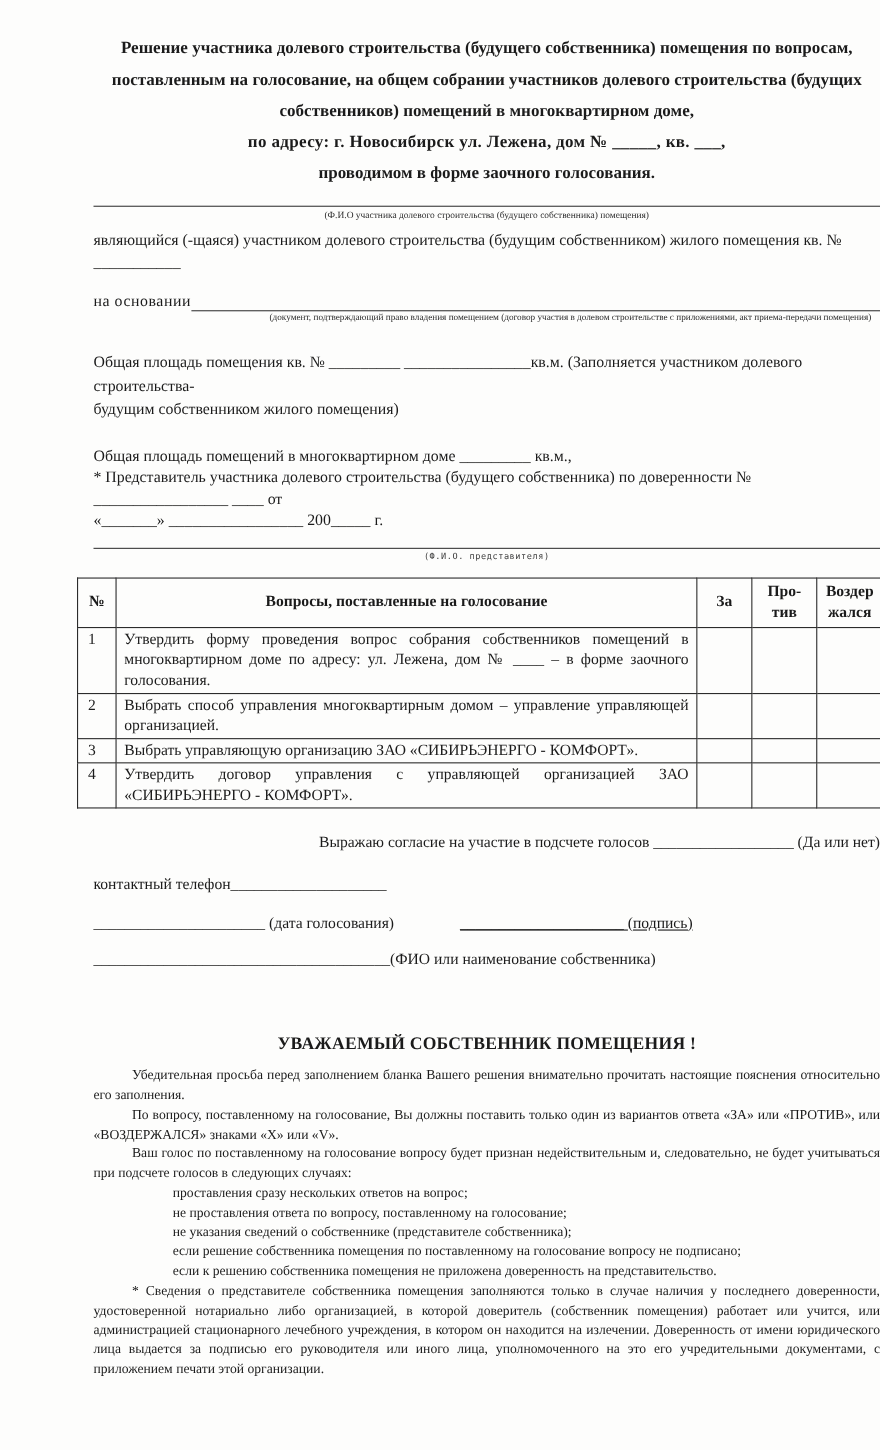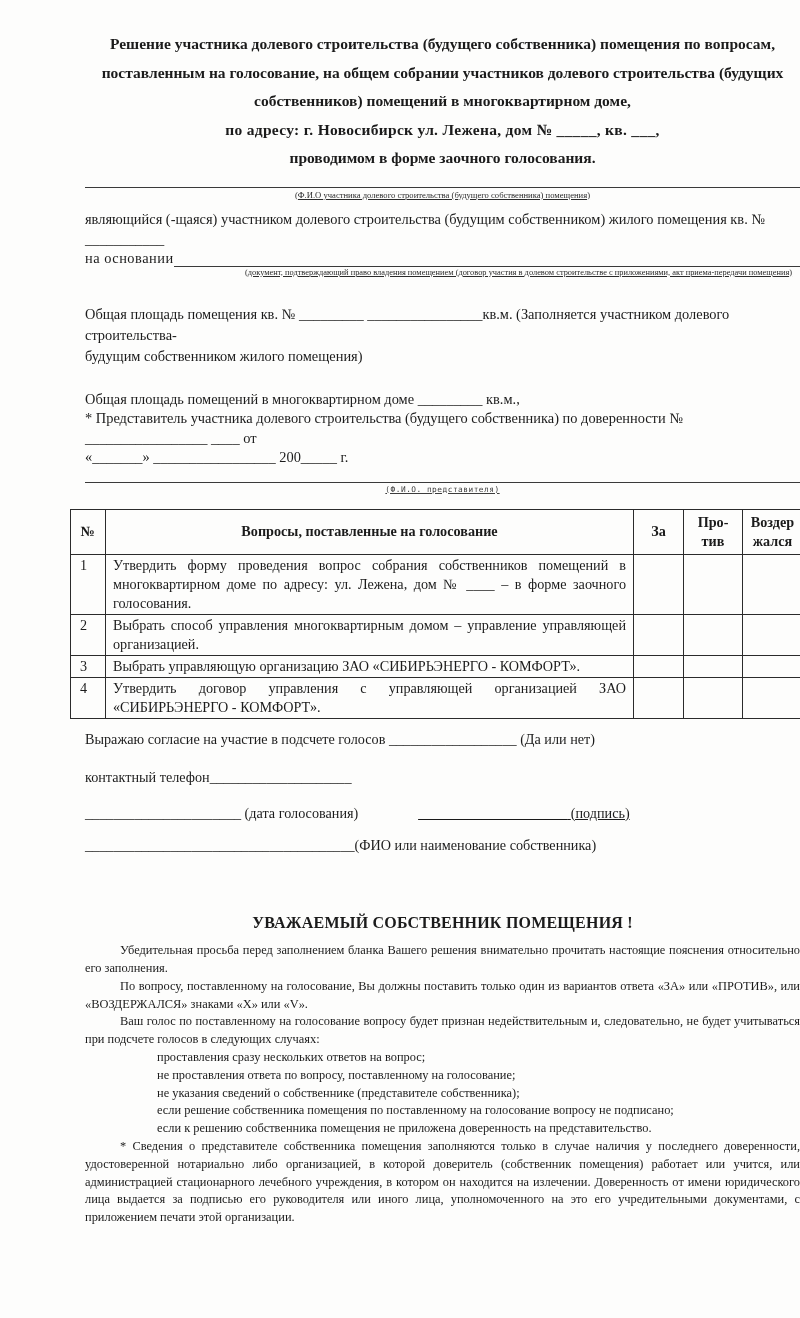--- a/index.html
+++ b/index.html
@@ -12,29 +12,29 @@
   }
   .page { position:relative; width:800px; height:1182px;padding-left:40px; }
   .inner { padding:30px 40px 0 45px; }
 
   
   .title { text-align:center; font-weight:bold; font-size:15.5px; line-height:28.5px; }
   .title .t4 { letter-spacing:.3px; }
 
   
   .rule { border-bottom:1.4px solid #3a3a3a; height:1px; }
-  .caption { font-size:8.6px; color:#2a2a2a;text-decoration:underline; }
+  .caption { font-size:8.6px; color:#2a2a2a; }
   .caption.center { text-align:center; }
   .fio-rule-block { margin-top:13px; }
   .fio-rule-block .caption { margin-top:2px; }
 
   .body-line { font-size:14.4px; margin:0; }
   .participant { margin-top:9px; line-height:20px; }
 
-  .basis-row { display:flex; align-items:flex-end; margin-top:1px; }
+  .basis-row { display:flex; align-items:flex-end; margin-top:17px; }
   .basis-row .label { font-size:14.4px; white-space:nowrap; letter-spacing:.5px; }
   .basis-row .fill-rule { flex:1; border-bottom:1.4px solid #3a3a3a; height:14px; }
   .basis-caption { margin-left:160px; margin-top:1px; font-size:8.4px; }
 
   .area-block { margin-top:27px; line-height:21px; }
   .house-block { margin-top:23px; line-height:19.5px; }
 
   .rep-rule-block { margin-top:13px; }
   .rep-rule-block .caption { margin-top:2px; font-family:"DejaVu Sans Mono", monospace; font-size:7.8px; letter-spacing:.5px; color:#3c3c3c; }
 
@@ -53,21 +53,21 @@
     line-height:19px;
   }
   table.vote thead th { text-align:center; font-weight:bold; vertical-align:middle; padding:3px 2px; height:38px; }
   table.vote td.num { text-align:left; padding-left:9px; }
   table.vote td.q { text-align:justify; }
   col.c-num { width:35px; } col.c-q { width:528px; }
   col.c-for { width:50px; } col.c-against { width:59px; } col.c-abstain { width:60px; }
 
   
   .consent { font-size:14.2px; }
-  .consent .agree { margin-top:12px; }
+  .consent .agree { margin-top:23px;text-align:right; }
   .consent .phone { margin-top:21px; }
   .sign-row { display:flex; margin-top:19px; }
   .sign-row .right { margin-left:60px;text-decoration:underline; }
   .fio-row { margin-top:15px; }
 
   
   .notice { font-size:12.4px; line-height:17.8px; text-align:justify; }
   .notice-header { margin-top:60px; text-align:center; font-weight:bold; font-size:16px; letter-spacing:.2px; }
   .notice p { margin:0; text-indent:35px; }
   .notice .p1 { margin-top:11px; }

